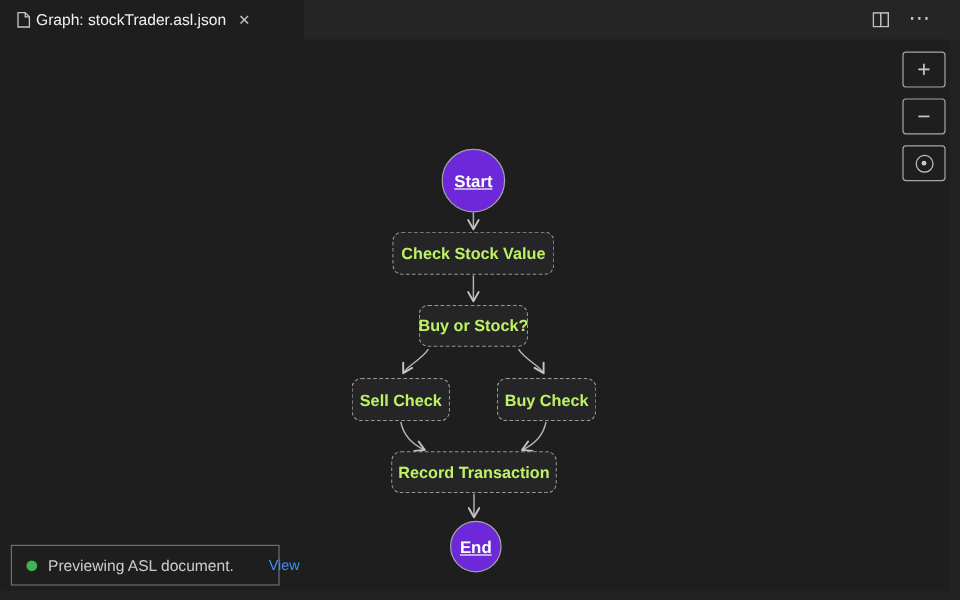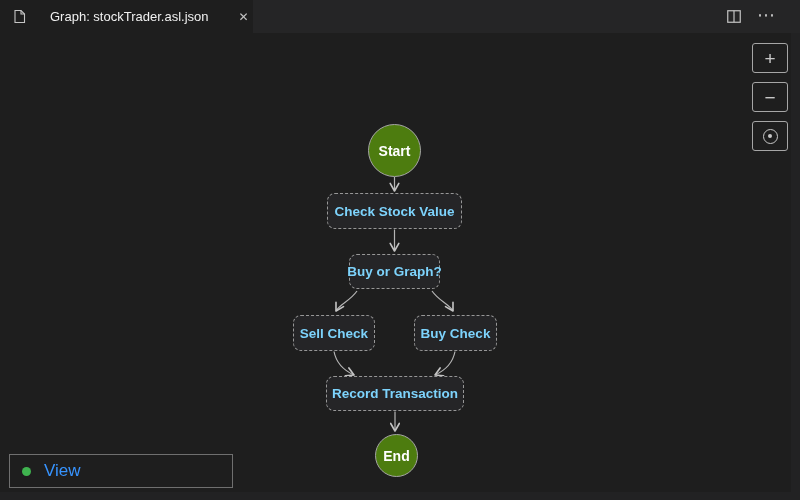--- a/index.html
+++ b/index.html
@@ -9,21 +9,21 @@
     font-family:"Liberation Sans",sans-serif;
     -webkit-font-smoothing:antialiased;
   }
   
   .tab-bar{
     position:absolute;top:0;left:0;right:0;height:33px;
     background:#252526;display:flex;align-items:stretch;z-index:5;
   }
   .tab{
     width:230px;background:#1e1e1e;display:flex;align-items:center;
-    padding:0 10px 0 13px;gap:24px;cursor:pointer;
+    padding:0 10px 0 13px;gap:4px;cursor:pointer;
   }
   .tab-label{color:#f0f0f0;font-size:13px;white-space:nowrap;}
   .tab-close{color:#c5c5c5;font-size:12px;margin-left:6px;line-height:1;cursor:pointer;}
   .file-icon{flex:0 0 auto;display:flex;align-items:center;}
   .tab-actions{
     margin-left:auto;display:flex;align-items:center;gap:16px;
     padding-right:24px;
   }
   .action-icon{color:#c5c5c5;display:flex;align-items:center;cursor:pointer;}
   .more-icon{font-size:18px;color:#c5c5c5;letter-spacing:1px;line-height:0;margin-top:-4px;}
@@ -42,47 +42,47 @@
     padding:0;line-height:1;font-family:"Liberation Sans",sans-serif;
   }
   .center-glyph{
     width:13px;height:13px;border:1.5px solid #c8c8c8;border-radius:50%;
     display:flex;align-items:center;justify-content:center;
   }
   .center-glyph::after{content:"";width:4px;height:4px;border-radius:50%;background:#c8c8c8;}
   
   .edges{position:absolute;top:0;left:0;z-index:2;}
   .node-circle{
-    position:absolute;border-radius:50%;background:#4d7c0f;
+    position:absolute;border-radius:50%;background:#6d28d9;
     border:1.5px solid #a5a5a5;box-sizing:border-box;
     color:#ffffff;font-weight:bold;font-size:14px;
-    display:flex;align-items:center;justify-content:center;z-index:3;
+    display:flex;align-items:center;justify-content:center;z-index:3;text-decoration:underline;
   }
   .node-start{left:368px;top:124px;width:53px;height:53px;}
   .node-end{left:375px;top:434px;width:43px;height:43px;}
   .state{
     position:absolute;box-sizing:border-box;
     border:1.4px dashed #979797;border-radius:8px;background:#252527;
-    color:#7dd3fc;font-weight:bold;font-size:13.5px;
+    color:#bef264;font-weight:bold;font-size:13.5px;
     display:flex;align-items:center;justify-content:center;z-index:3;white-space:nowrap;
   }
   .state-check{left:327px;top:193px;width:135px;height:36px;}
   .state-choice{left:349px;top:254px;width:91px;height:35px;}
   .state-sell{left:293px;top:315px;width:82px;height:36px;}
   .state-buy{left:414px;top:315px;width:83px;height:36px;}
   .state-record{left:326px;top:376px;width:138px;height:35px;}
   
   .status-box{
     position:absolute;left:9px;top:454px;width:224px;height:34px;box-sizing:border-box;
     border:1px solid #6f6f6f;background:#1e1e1e;
     display:flex;align-items:center;gap:9px;padding:0 12px;z-index:6;
   }
   .status-dot{width:9px;height:9px;border-radius:50%;background:#3fb34f;flex:0 0 auto;}
   .status-text{color:#cccccc;font-size:13px;white-space:nowrap;}
-  .status-link{color:#3794ff;font-size:17px;margin-left:4px;cursor:pointer;text-decoration:none;white-space:nowrap;}
+  .status-link{color:#3794ff;font-size:12px;margin-left:20px;cursor:pointer;text-decoration:none;white-space:nowrap;}
 </style>
 </head>
 <body>
 
 <div class="tab-bar">
   <div class="tab">
     <span class="file-icon">
       <svg width="13" height="15" viewBox="0 0 13 15">
         <path d="M2 1.5h6l3.5 3.5v8.5h-9.5z" fill="none" stroke="#c5c5c5" stroke-width="1.1"></path>
         <path d="M8 1.5v3.5h3.5" fill="none" stroke="#c5c5c5" stroke-width="1.1"></path>
@@ -129,22 +129,23 @@
     <path d="M357,291 C350,301 340,304 336,311" marker-end="url(#arw)"></path>
     <path d="M432,291 C439,301 449,304 453,311" marker-end="url(#arw)"></path>
     <path d="M334,351.5 C336,362 343,370 354,375" marker-end="url(#arw)"></path>
     <path d="M455,351.5 C453,362 446,370 435,375" marker-end="url(#arw)"></path>
     <path d="M395,411.5 L395,431" marker-end="url(#arw)"></path>
   </g>
 </svg>
 
 <div class="node-circle node-start">Start</div>
 <div class="state state-check">Check Stock Value</div>
-<div class="state state-choice">Buy or Graph?</div>
+<div class="state state-choice">Buy or Stock?</div>
 <div class="state state-sell">Sell Check</div>
 <div class="state state-buy">Buy Check</div>
 <div class="state state-record">Record Transaction</div>
 <div class="node-circle node-end">End</div>
 
 <div class="status-box">
   <span class="status-dot"></span>
+  <span class="status-text">Previewing ASL document.</span>
   <a class="status-link">View</a>
 </div>
 
 </body></html>

